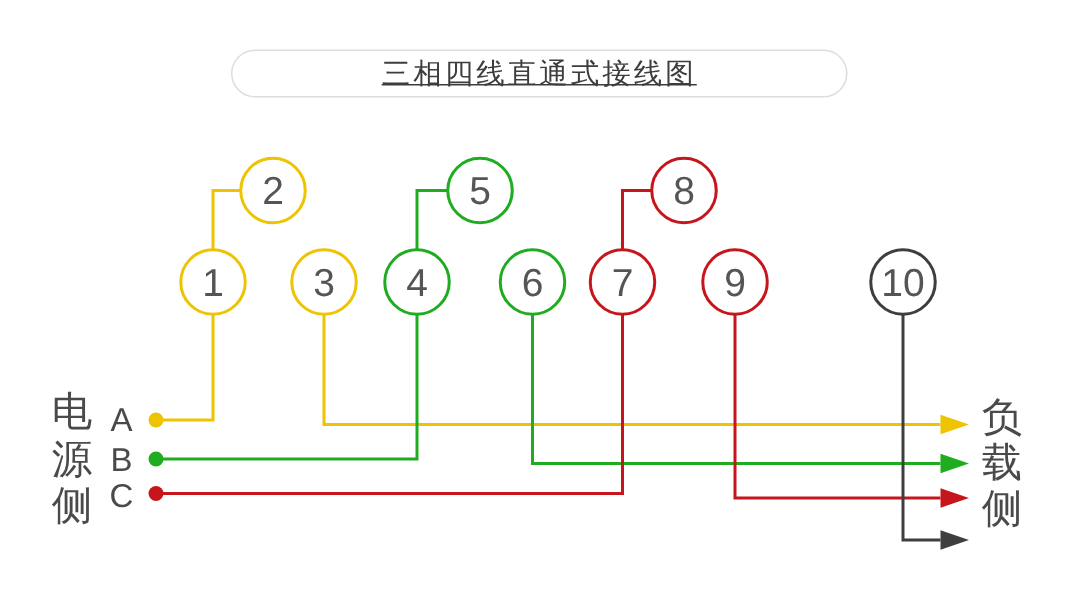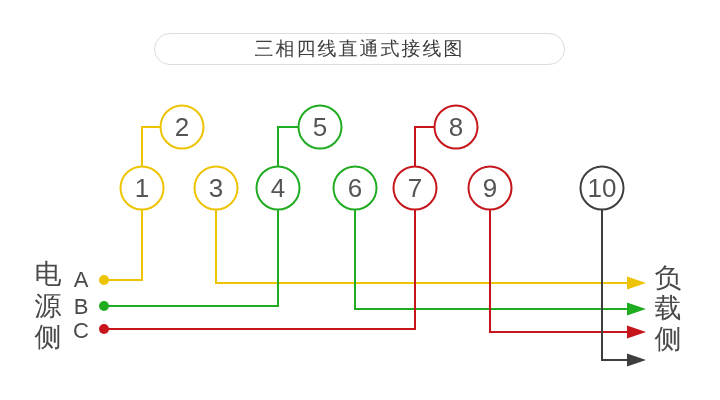--- a/index.html
+++ b/index.html
@@ -7,21 +7,21 @@
     position:relative;width:720px;height:400px;background:#ffffff;
     font-family:"Liberation Sans",sans-serif;overflow:hidden;
   }
   #title-pill{
     position:absolute;left:154px;top:33px;width:411px;height:32px;
     border:1px solid #ddd;border-radius:17px;
     display:flex;align-items:center;justify-content:center;
     box-sizing:border-box;
   }
   #title-pill span{
-    font-size:19px;color:#3d3d3d;letter-spacing:2px;white-space:nowrap;
+    font-size:19px;color:#3d3d3d;letter-spacing:2px;white-space:nowrap;text-decoration:underline;
   }
   svg{position:absolute;left:0;top:0;}
   .wire{fill:none;stroke-width:2;stroke-linejoin:miter;}
   .term{fill:#ffffff;stroke-width:2;}
   .tnum{font-family:"Liberation Sans",sans-serif;font-size:26px;text-anchor:middle;}
   .cjk{font-family:"Liberation Sans",sans-serif;font-size:27px;text-anchor:middle;}
   .phl{font-family:"Liberation Sans",sans-serif;font-size:22px;text-anchor:middle;}
 </style>
 </head>
 <body>

